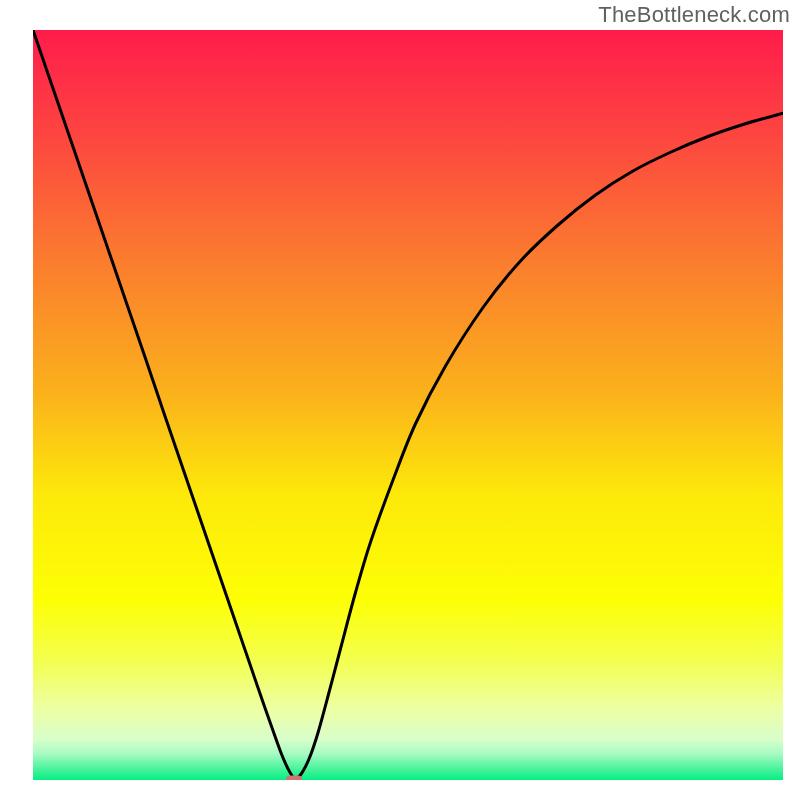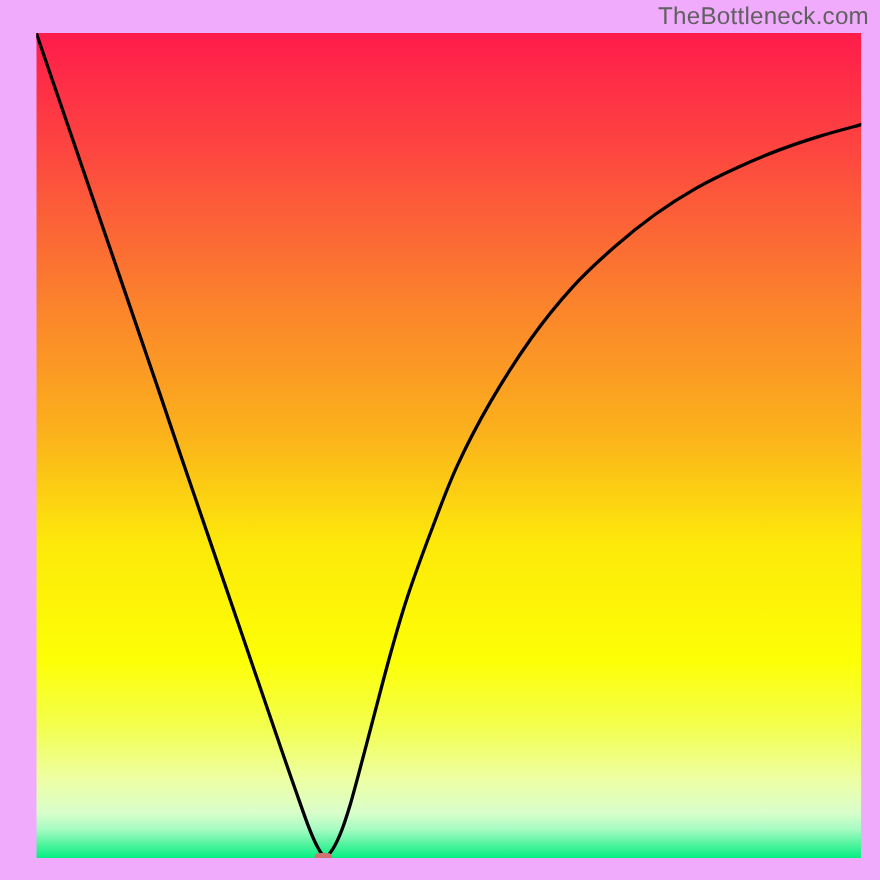--- a/index.html
+++ b/index.html
@@ -8,21 +8,21 @@
     width: 800px;
     height: 800px;
     background: #000;
     overflow: hidden;
     font-family: Arial, Helvetica, sans-serif;
   }
   .frame {
     width: 800px;
     height: 800px;
     position: relative;
-    background: #f0abfc;
+    background: #ffffff;
   }
   .watermark {
     position: absolute;
     top: 2px;
     right: 10px;
     color: #606060;
     font-size: 22px;
     font-weight: 400;
     letter-spacing: 0.2px;
     z-index: 10;

